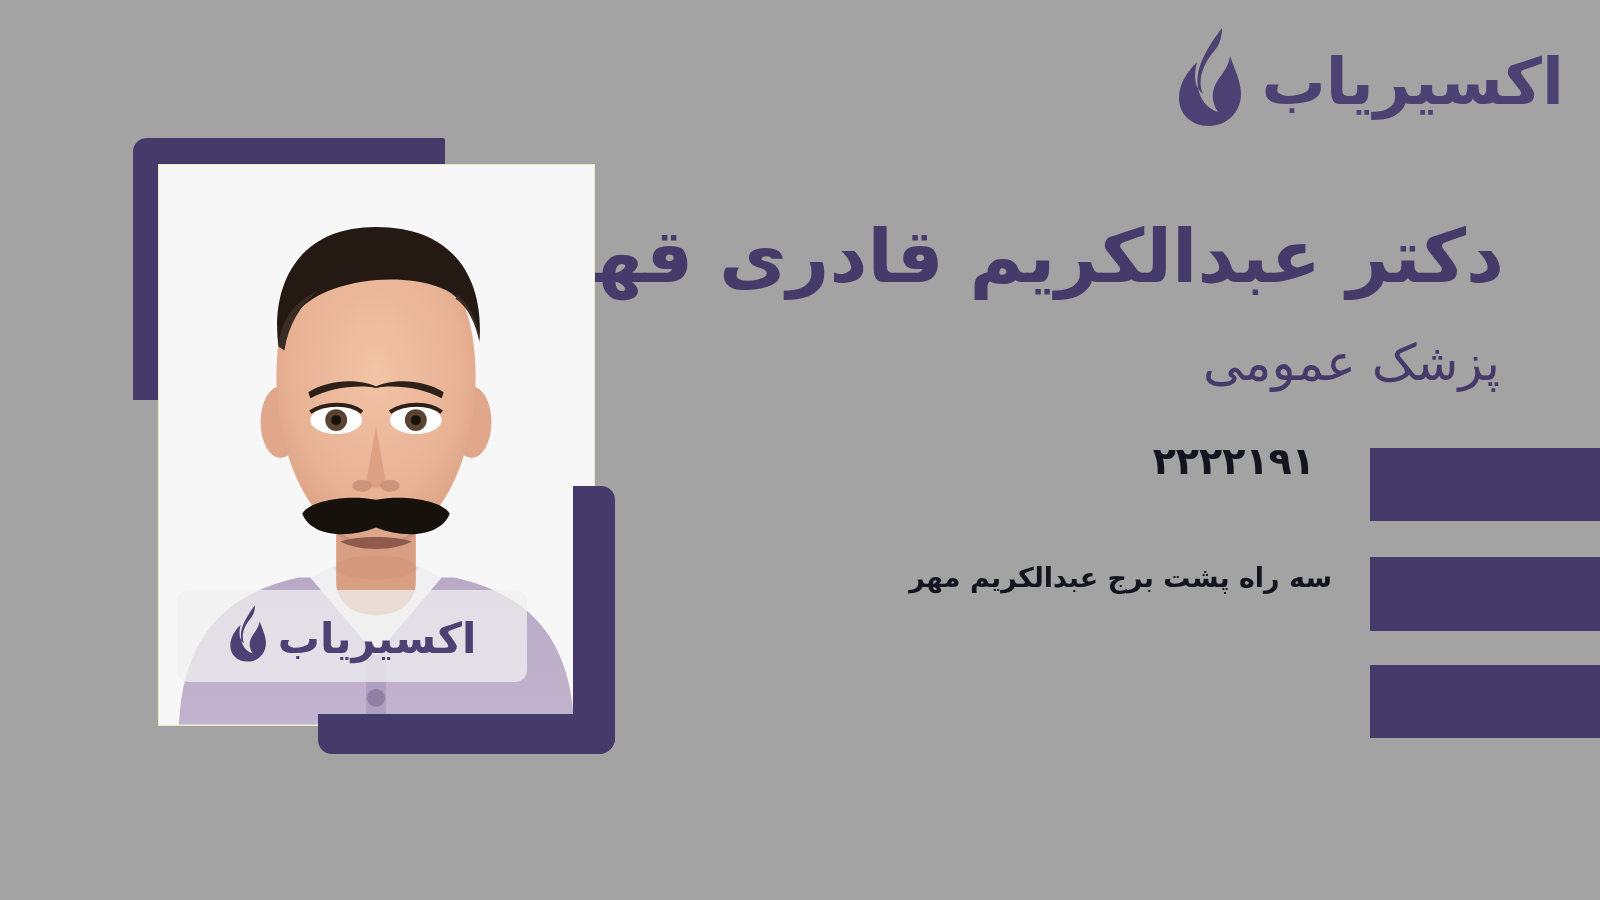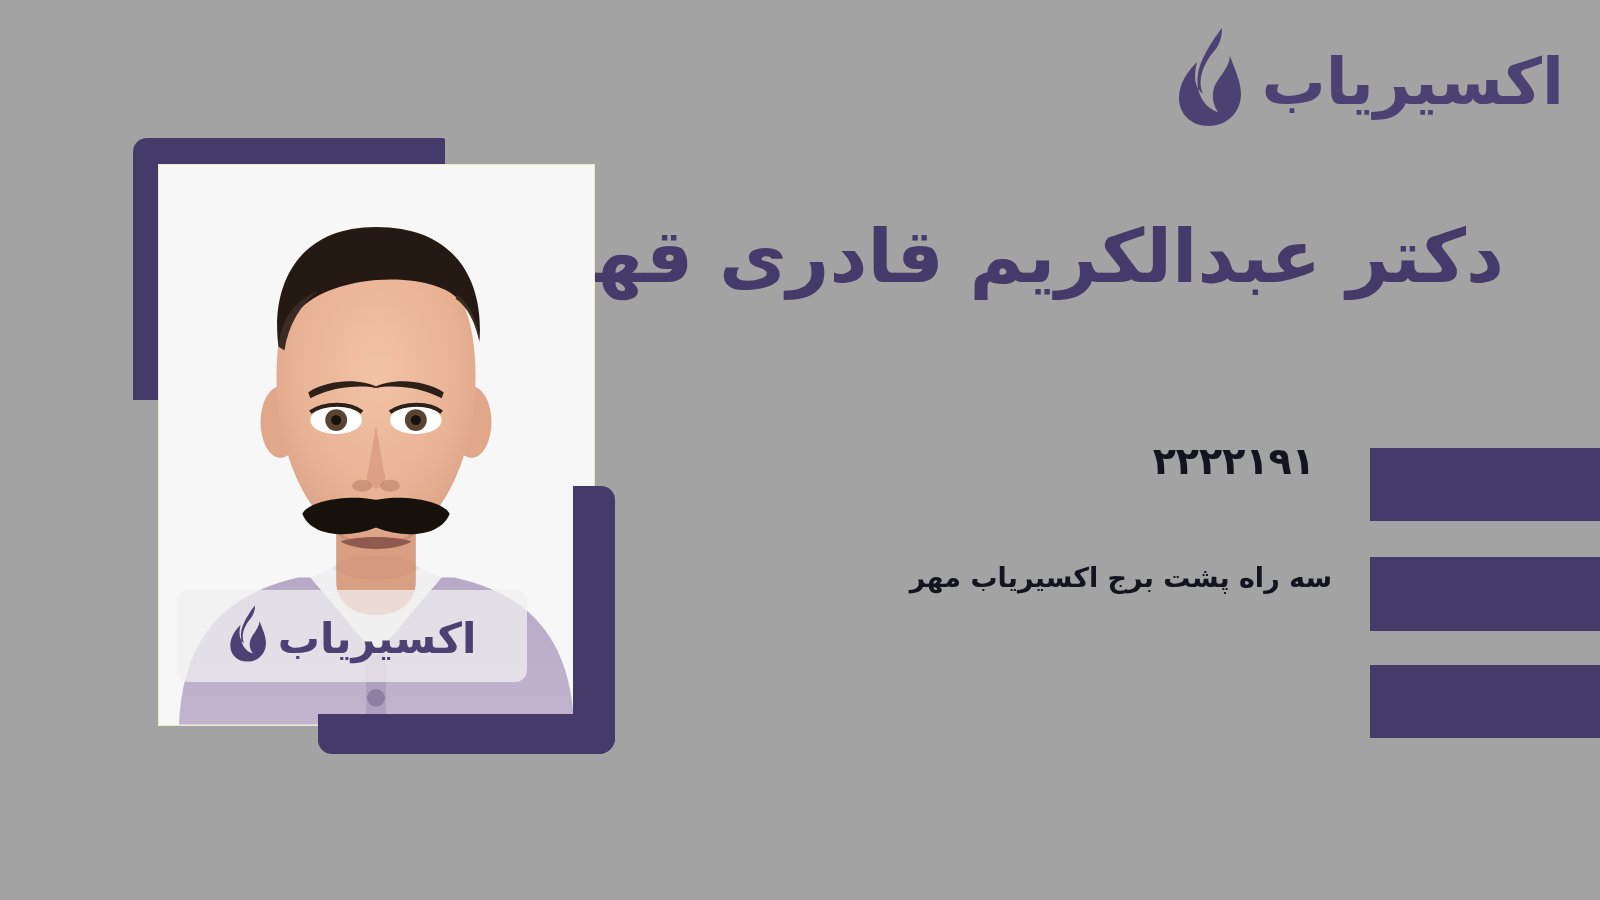--- a/index.html
+++ b/index.html
@@ -218,22 +218,23 @@
   <div id="brand-logo">
     <span class="wordmark">اکسیریاب</span>
     <span>
       <svg class="flame" viewBox="0 0 80 104" xmlns="http://www.w3.org/2000/svg" aria-hidden="true">
         <path d="M47 2 C47 2 26 28 23 48 C20 68 30 82 43 86 C36 76 36 64 43 54 C47 48 54 40 55 30 C60 44 66 56 66 68 C66 86 52 100 34 100 C16 100 4 88 4 72 C4 58 12 46 22 36 C18 52 20 62 28 68 C22 54 28 38 40 24 C45 18 47 10 47 2 Z" fill="#4b4273"></path>
       </svg>
     </span>
   </div>
 
   <div id="doctor-name">دکتر عبدالکریم قادری قهفرخ</div>
+  <div id="doctor-specialty">پزشک عمومی</div>
   <div id="doctor-phone">۲۲۲۲۱۹۱</div>
-  <div id="doctor-address">سه راه پشت برج اکسیریاب مهر</div>
+  <div id="doctor-address">سه راه پشت برج عبدالکریم مهر</div>
 
   <div class="deco-bar" id="deco-bar-1"></div>
   <div class="deco-bar" id="deco-bar-2"></div>
   <div class="deco-bar" id="deco-bar-3"></div>
 
   <div id="photo-block">
 
     <div id="frame-topleft"></div>
 
     <div id="doctor-photo">

